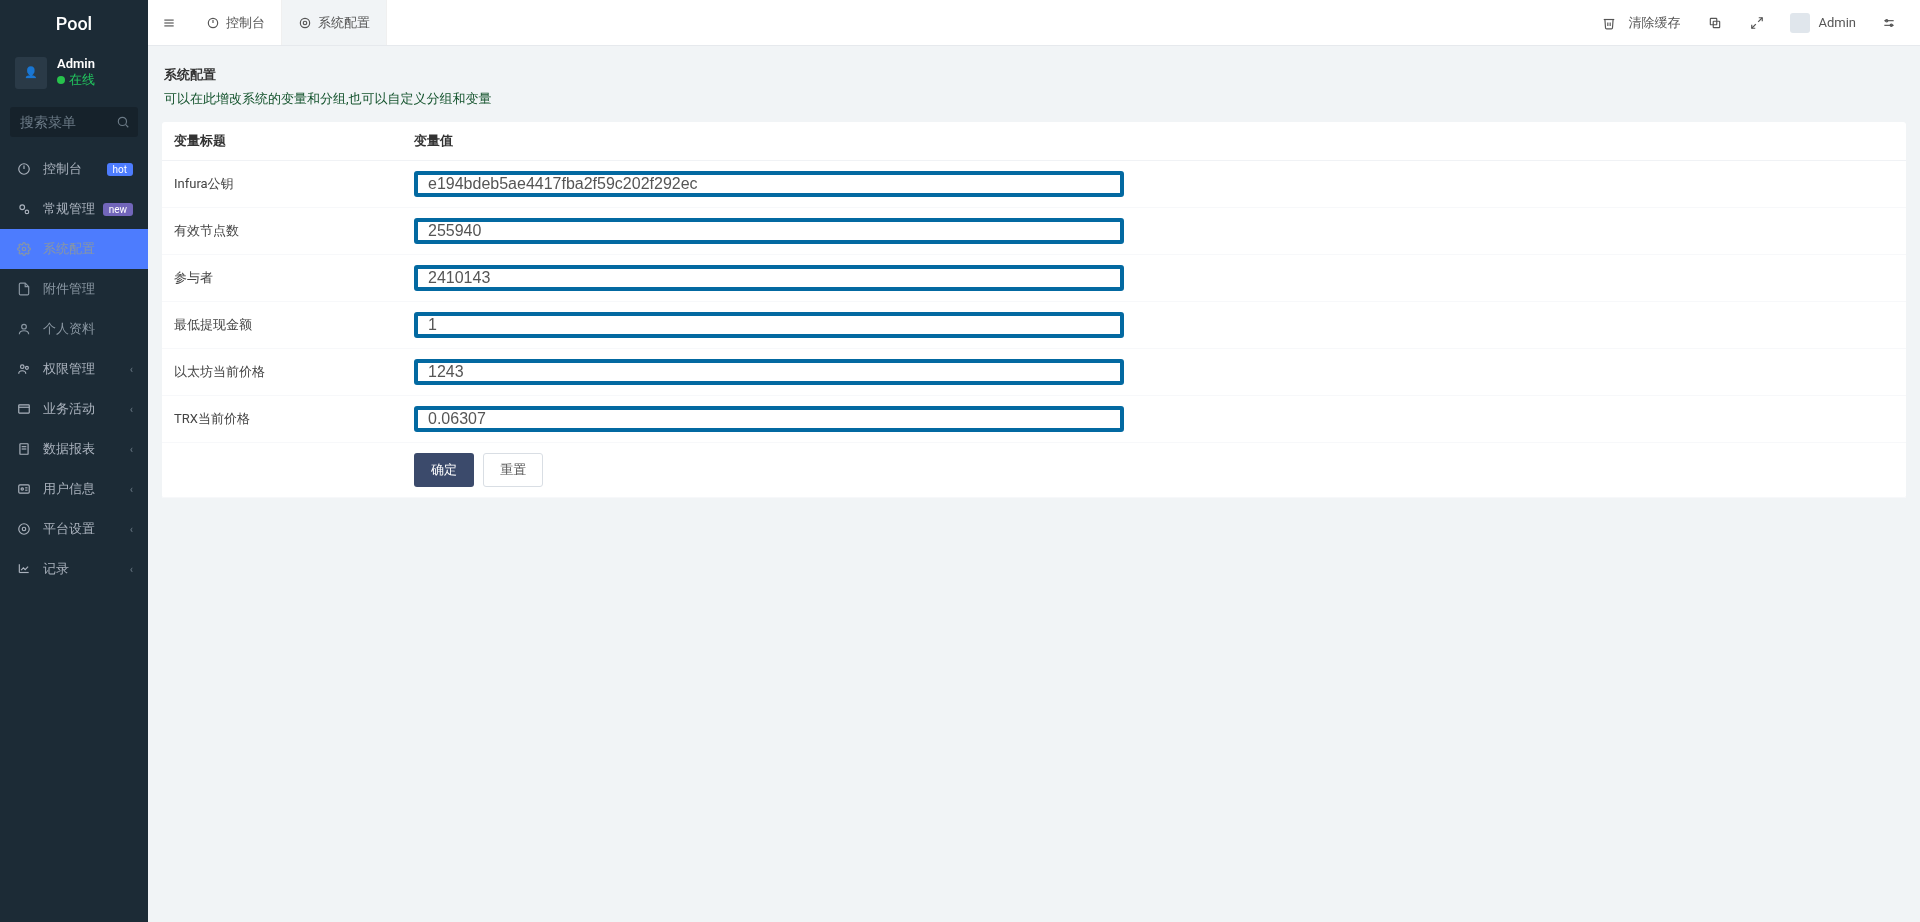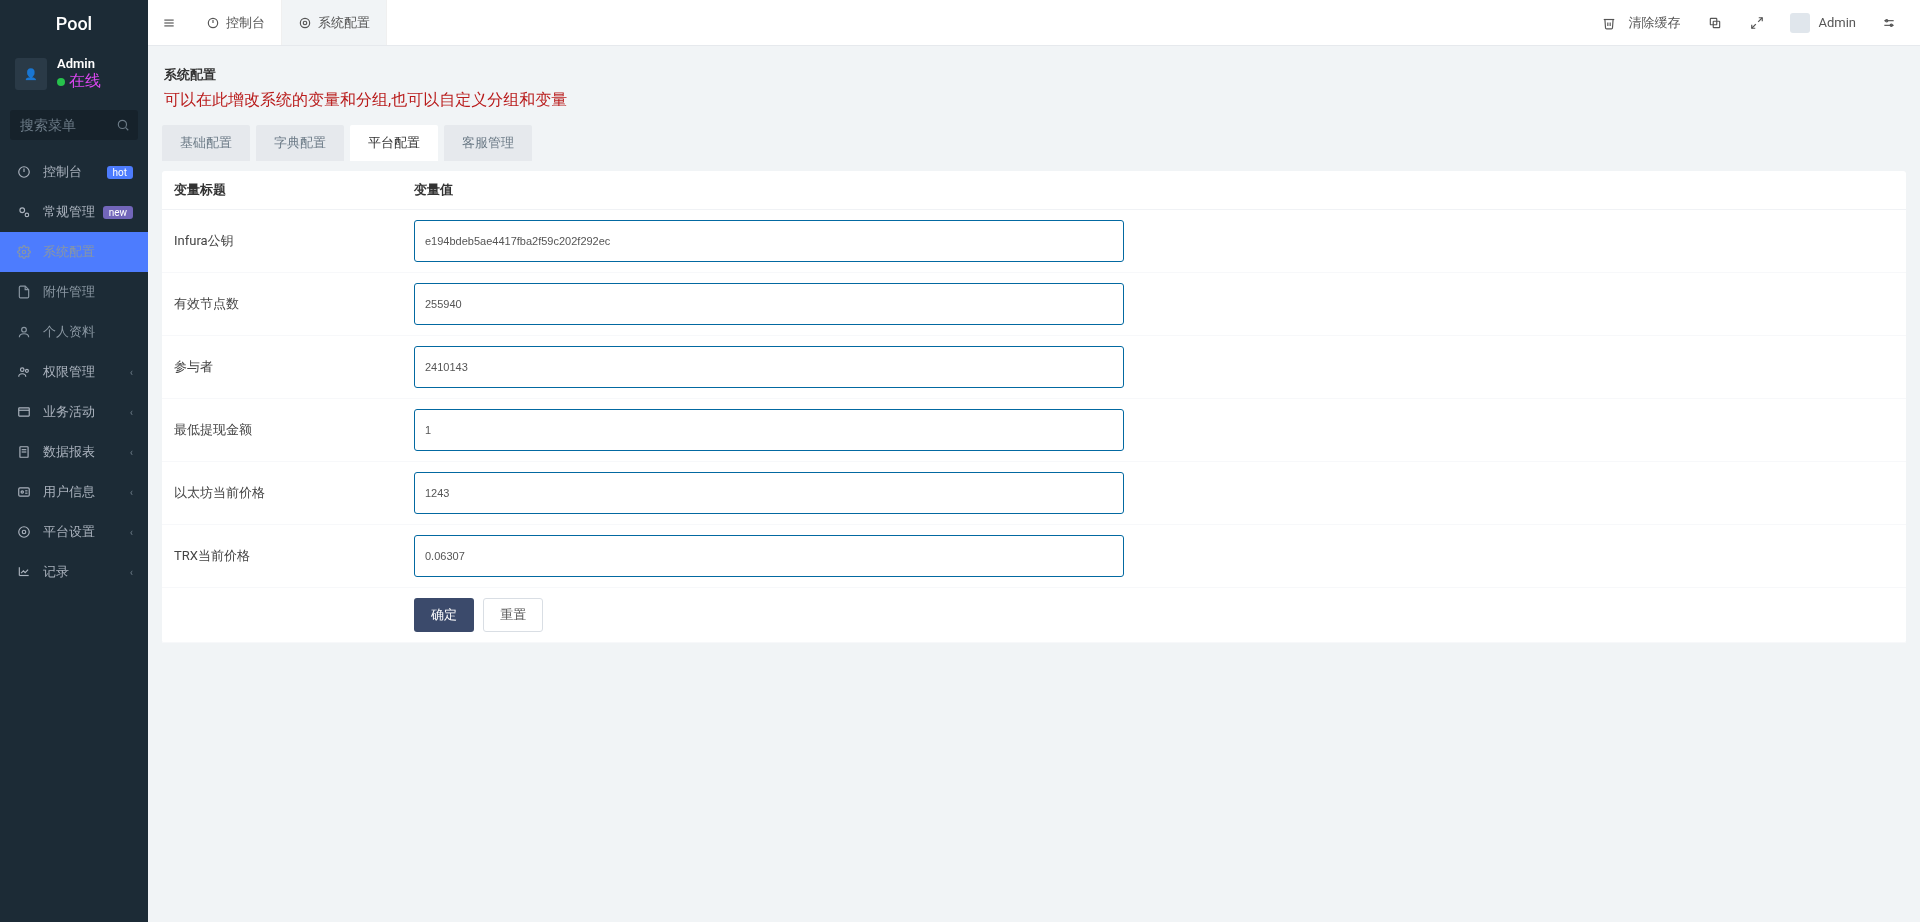--- a/index.html
+++ b/index.html
@@ -5,21 +5,21 @@
   * { box-sizing: border-box; margin: 0; padding: 0; }
   html, body { height: 100%; font-family: -apple-system,BlinkMacSystemFont,"Segoe UI",Roboto,"Helvetica Neue",Arial,sans-serif; font-size: 13px; color: #333; }
   body { display: flex; background: #f1f4f6; }
 
   
   .sidebar { width: 148px; background: #1c2b36; color: #aab2bd; display: flex; flex-direction: column; flex-shrink: 0; }
   .sidebar-brand { height: 46px; display: flex; align-items: center; justify-content: center; color: #fff; font-size: 18px; font-weight: 500; }
   .sidebar-user { padding: 10px 15px; display: flex; align-items: center; gap: 10px; }
   .sidebar-user .avatar { width: 32px; height: 32px; background: #2a3a47; border-radius: 3px; display:flex;align-items:center;justify-content:center;font-size:11px;color:#678; }
   .sidebar-user .info .name { color: #fff; font-size: 13px; font-weight: 600; }
-  .sidebar-user .info .status { color: #d946ef; font-size: 16px; display: flex; align-items: center; gap: 4px; text-align: right; }
+  .sidebar-user .info .status { color: #22c55e; font-size: 13px; display: flex; align-items: center; gap: 4px; text-align: right; }
   .sidebar-user .info .status::before { content:""; width:8px; height:8px; background:#27c24c; border-radius:50%; display:inline-block; }
   .sidebar-search { margin: 8px 10px 12px; position: relative; }
   .sidebar-search input { width: 100%; background: #16222b; border: none; border-radius: 3px; padding: 7px 28px 7px 10px; color: #cfd6db; font-size: 14px; outline: none; }
   .sidebar-search input::placeholder { color: #6b7a86; }
   .sidebar-search .search-icon { position: absolute; right: 8px; top: 50%; transform: translateY(-50%); color: #6b7a86; font-size: 13px; }
 
   .nav { list-style: none; }
   .nav-item { display: flex; align-items: center; padding: 11px 15px; color: #aab2bd; cursor: pointer; font-size: 13px; position: relative; }
   .nav-item.active { background: #4d7cfe; color: #fff; }
   .nav-item.sub { padding-left: 15px; color: #8a97a2; }
@@ -38,33 +38,33 @@
   .topbar .tabs { display: flex; align-items: stretch; }
   .topbar .tab { display: flex; align-items: center; padding: 0 16px; color: #555; cursor: pointer; gap:6px; border-right: 1px solid #f0f0f0; }
   .topbar .tab.active { background: #f1f4f6; }
   .topbar .spacer { flex: 1; }
   .topbar .admin { display:flex;align-items:center;gap:8px;padding:0 12px;color:#555;}
   .topbar .admin .avatar-sm{width:20px;height:20px;border-radius:3px;background:#e0e6ec;display:inline-block;}
 
   .content { padding: 14px; flex: 1; overflow: auto; }
   .page-head { padding: 6px 2px 14px; }
   .page-head .title { font-weight: 700; color: #333; font-size: 13px; margin-bottom: 6px; }
-  .page-head .desc { color: #b91c1c; font-size: 16px; }
+  .page-head .desc { color: #14532d; font-size: 13px; }
 
   .config-tabs { display: flex; gap: 6px; margin-bottom: 10px; }
   .config-tab { background: #e6e9ed; color: #6b7a86; padding: 9px 18px; font-size: 13px; cursor: pointer; border-radius: 2px 2px 0 0; }
   .config-tab.active { background: #fff; color: #333; }
 
   .panel { background: #fff; border-radius: 3px; padding: 0; }
   table.form-table { width: 100%; border-collapse: collapse; }
   table.form-table th, table.form-table td { text-align: left; padding: 10px 12px; vertical-align: middle; font-weight: normal; font-size: 13px; }
   table.form-table thead th { font-weight: 700; color: #333; border-bottom: 1px solid #f0f2f5; }
   table.form-table tbody tr { border-bottom: 1px solid #f7f8fa; }
   table.form-table tbody th { width: 240px; color: #444; font-weight: normal; }
-  table.form-table input.form-control { width: 710px; max-width: 100%; padding: 14px 10px; border: 1px solid #0369a1; border-radius: 3px; font-size: 11px; color: #555; outline: none; }
+  table.form-table input.form-control { width: 710px; max-width: 100%; padding: 0 10px; border: 4px solid #0369a1; border-radius: 3px; font-size: 16px; color: #555; outline: none; }
 
   .btn-row td { padding-top: 14px; }
   .btn { display: inline-block; padding: 7px 16px; font-size: 13px; border-radius: 3px; cursor: pointer; border:1px solid transparent; }
   .btn-primary { background: #3b4a6b; color: #fff; }
   .btn-default { background: #fff; color: #555; border:1px solid #d9dee4; margin-left:6px; }
 
   svg { width: 14px; height: 14px; display: block; }
 </style>
 </head>
 <body>
@@ -284,26 +284,20 @@
         </span>
     </div>
   </div>
 
   <div class="content">
     <div class="page-head">
       <div class="title">系统配置</div>
       <div class="desc">可以在此增改系统的变量和分组,也可以自定义分组和变量</div>
     </div>
 
-    <div class="config-tabs">
-      <div class="config-tab">基础配置</div>
-      <div class="config-tab">字典配置</div>
-      <div class="config-tab active">平台配置</div>
-      <div class="config-tab">客服管理</div>
-    </div>
 
     <div class="panel">
       <table class="form-table">
         <thead>
           <tr>
             <th>变量标题</th>
             <th>变量值</th>
           </tr>
         </thead>
         <tbody id="rows-body">

